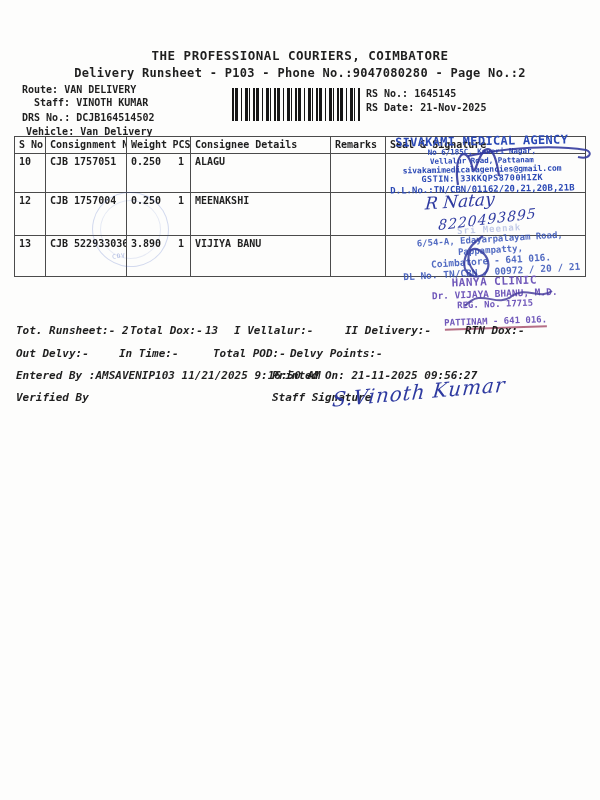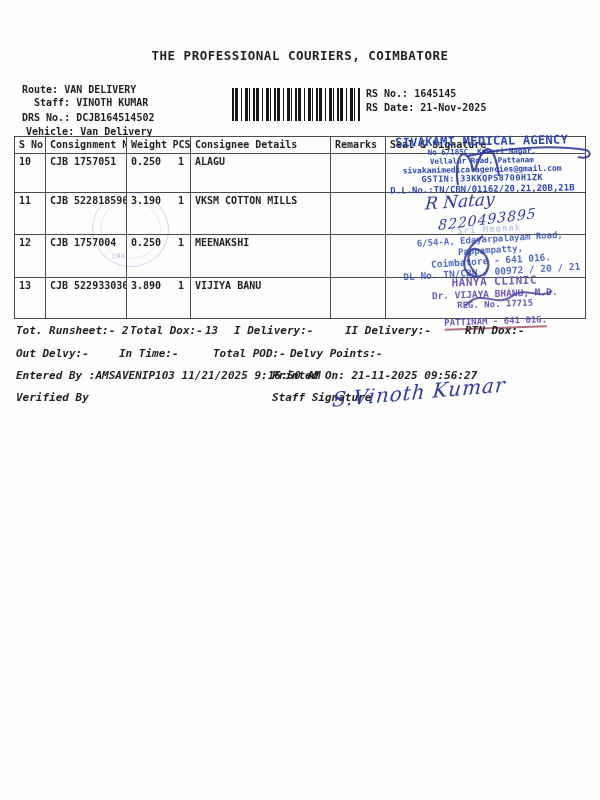--- a/index.html
+++ b/index.html
@@ -71,20 +71,21 @@
   .s-out{left:16px;top:347px;}  .s-in{left:119px;top:347px;}   .s-pod{left:213px;top:347px;} .s-delvy{left:290px;top:347px;}
   .s-entered{left:16px;top:369px;} .s-printed{left:272px;top:369px;}
   .s-verified{left:16px;top:391px;} .s-staffsig{left:272px;top:391px;}
 </style>
 </head>
 <body>
 
 <div id="canvas">
 
   <div class="abs doc-title">THE PROFESSIONAL COURIERS, COIMBATORE</div>
+  <div class="abs doc-subtitle">Delivery Runsheet - P103 - Phone No.:9047080280 - Page No.:2</div>
 
   <div class="abs info i-route">Route: VAN DELIVERY</div>
   <div class="abs info i-staff">Staff: VINOTH KUMAR</div>
   <div class="abs info i-drs">DRS No.: DCJB164514502</div>
   <div class="abs info i-vehicle">Vehicle: Van Delivery</div>
 
   <div class="abs barcode"></div>
 
   <div class="abs info i-rsno">RS No.: 1645145</div>
   <div class="abs info i-rsdate">RS Date: 21-Nov-2025</div>
@@ -111,29 +112,20 @@
     </tr>
     <tr style="height:39px">
       <td>10</td>
       <td>CJB 1757051</td>
       <td class="no-r wt">0.250</td>
       <td class="no-l pcs">1</td>
       <td>ALAGU</td>
       <td></td>
       <td></td>
     </tr>
-    <tr style="height:42px">
-      <td>11</td>
-      <td>CJB 522818596</td>
-      <td class="no-r wt">3.190</td>
-      <td class="no-l pcs">1</td>
-      <td>VKSM COTTON MILLS</td>
-      <td></td>
-      <td></td>
-    </tr>
     <tr style="height:43px">
       <td>12</td>
       <td>CJB 1757004</td>
       <td class="no-r wt">0.250</td>
       <td class="no-l pcs">1</td>
       <td>MEENAKSHI</td>
       <td></td>
       <td></td>
     </tr>
     <tr style="height:41px">
@@ -185,21 +177,21 @@
     <div class="h3">REG. No. 17715</div>
     <div><span class="h4">PATTINAM - 641 016.</span></div>
   </div>
   <svg class="scribble" style="left:462px;top:284px" width="95" height="26">
     <path d="M3,22 C20,3 34,25 50,12 C64,2 78,16 90,7" fill="none" stroke="#4a3f9d" stroke-width="2" opacity="0.85"></path>
   </svg>
 
   <div class="abs sum s-tot">Tot. Runsheet:- 2</div>
   <div class="abs sum s-doxl">Total Dox:-</div>
   <div class="abs sum s-doxv">13</div>
-  <div class="abs sum s-id">I Delivery:-</div>
+  <div class="abs sum s-id">I Vellalur:-</div>
   <div class="abs sum s-iid">II Delivery:-</div>
   <div class="abs sum s-rtn">RTN Dox:-</div>
   <div class="abs sum s-out">Out Delvy:-</div>
   <div class="abs sum s-in">In Time:-</div>
   <div class="abs sum s-pod">Total POD:-</div>
   <div class="abs sum s-delvy">Delvy Points:-</div>
   <div class="abs sum s-entered">Entered By :AMSAVENIP103 11/21/2025 9:16:50 AM</div>
   <div class="abs sum s-printed">Printed On: 21-11-2025 09:56:27</div>
   <div class="abs sum s-verified">Verified By</div>
   <div class="abs sum s-staffsig">Staff Signature</div>

